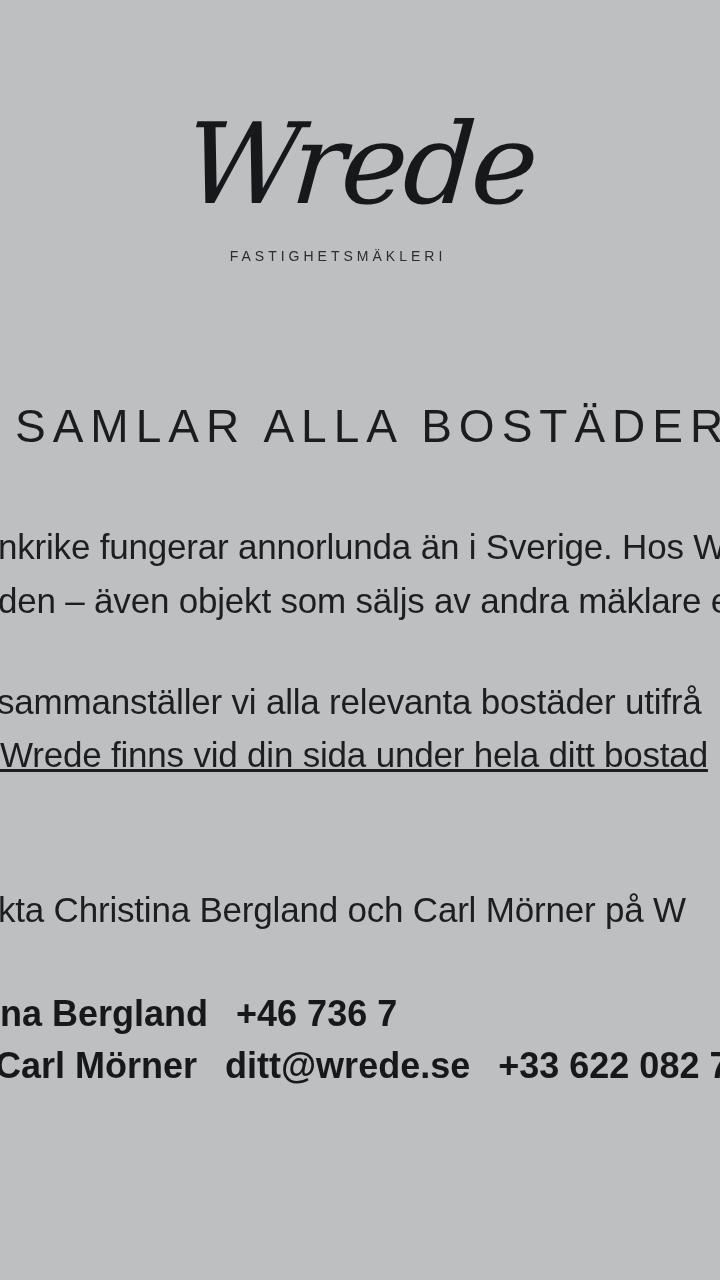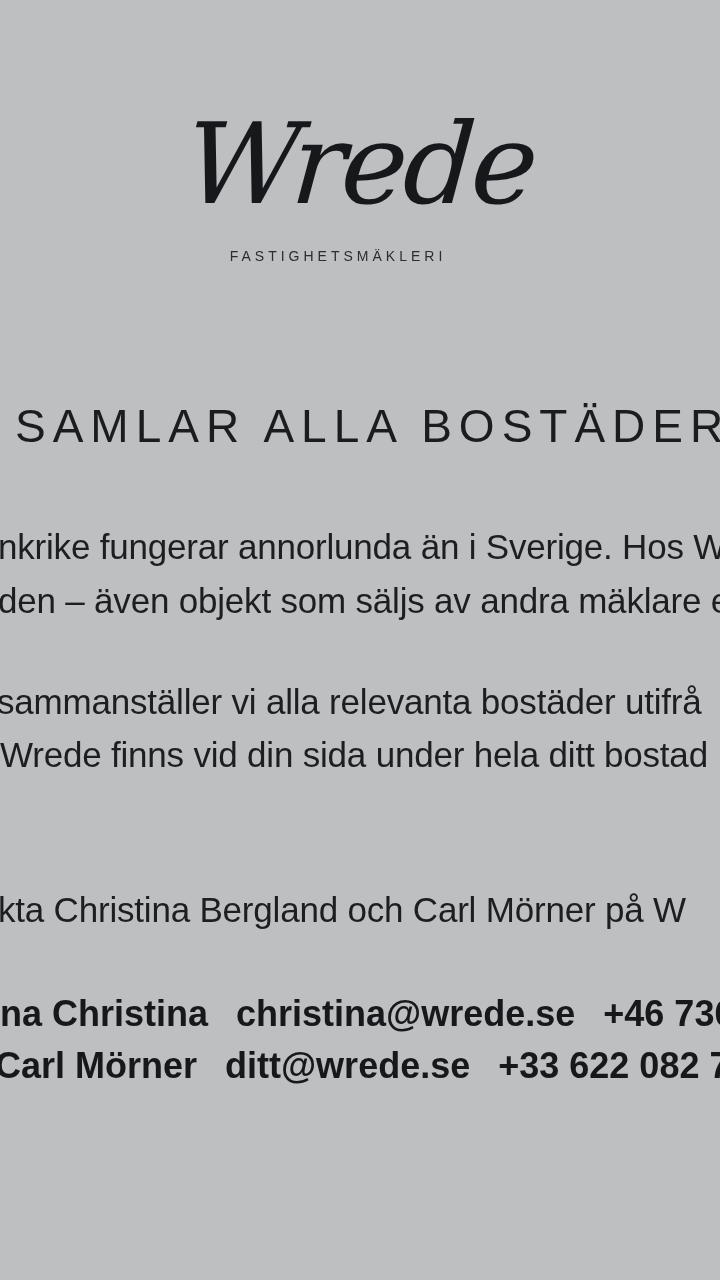--- a/index.html
+++ b/index.html
@@ -65,21 +65,21 @@
     font-size: 35px;
     font-weight: 400;
     white-space: nowrap;
     line-height: 1;
     letter-spacing: -0.2px;
     color: #1d1e21;
   }
   .line-1 { top: 529px; left: -2px; }
   .line-2 { top: 583px; left: -2px; }
   .line-3 { top: 684px; left: -3px; }
-  .line-4 { top: 737px; left: 0px; }
+  .line-4 { top: 737px; left: 0px; text-decoration: underline; }
   .contact-intro { top: 892px; left: -2px; }
   .contact-row {
     position: absolute;
     display: flex;
     gap: 28px;
     font-size: 36px;
     font-weight: 700;
     white-space: nowrap;
     line-height: 1;
     color: #17181b;
@@ -102,22 +102,21 @@
 
   <div class="body-line line-1">nkrike fungerar annorlunda än i Sverige. Hos W</div>
   <div class="body-line line-2">den – även objekt som säljs av andra mäklare e</div>
 
   <div class="body-line line-3">sammanställer vi alla relevanta bostäder utifrå</div>
   <div class="body-line line-4">Wrede finns vid din sida under hela ditt bostad</div>
 
   <div class="body-line contact-intro">kta Christina Bergland och Carl Mörner på W</div>
 
   <div class="contact-row contact-row-1">
-    <span class="contact-part">na Christina</span>
-    <span class="contact-part">christina@wrede.se</span>
+    <span class="contact-part">na Bergland</span>
     <span class="contact-part">+46 736 7</span>
   </div>
 
   <div class="contact-row contact-row-2">
     <span class="contact-part">Carl Mörner</span>
     <span class="contact-part">ditt@wrede.se</span>
     <span class="contact-part">+33 622 082 73</span>
   </div>
 
 </div>

